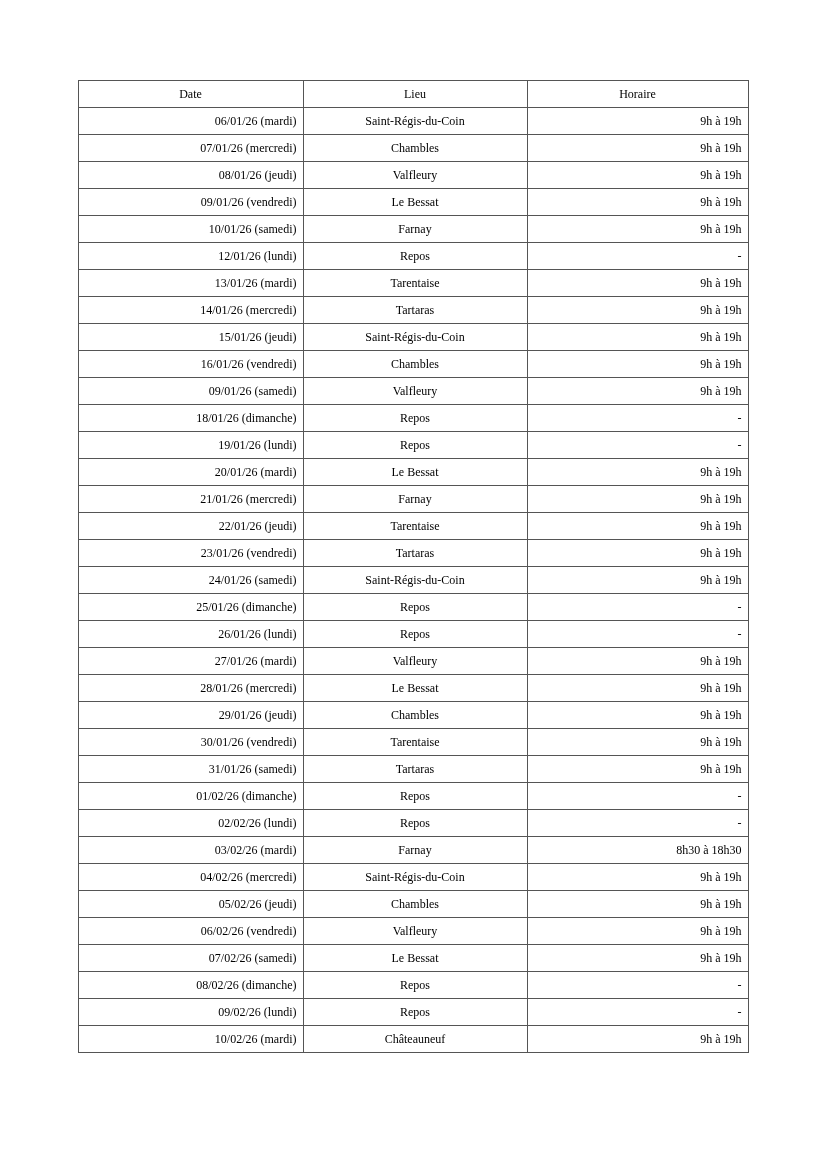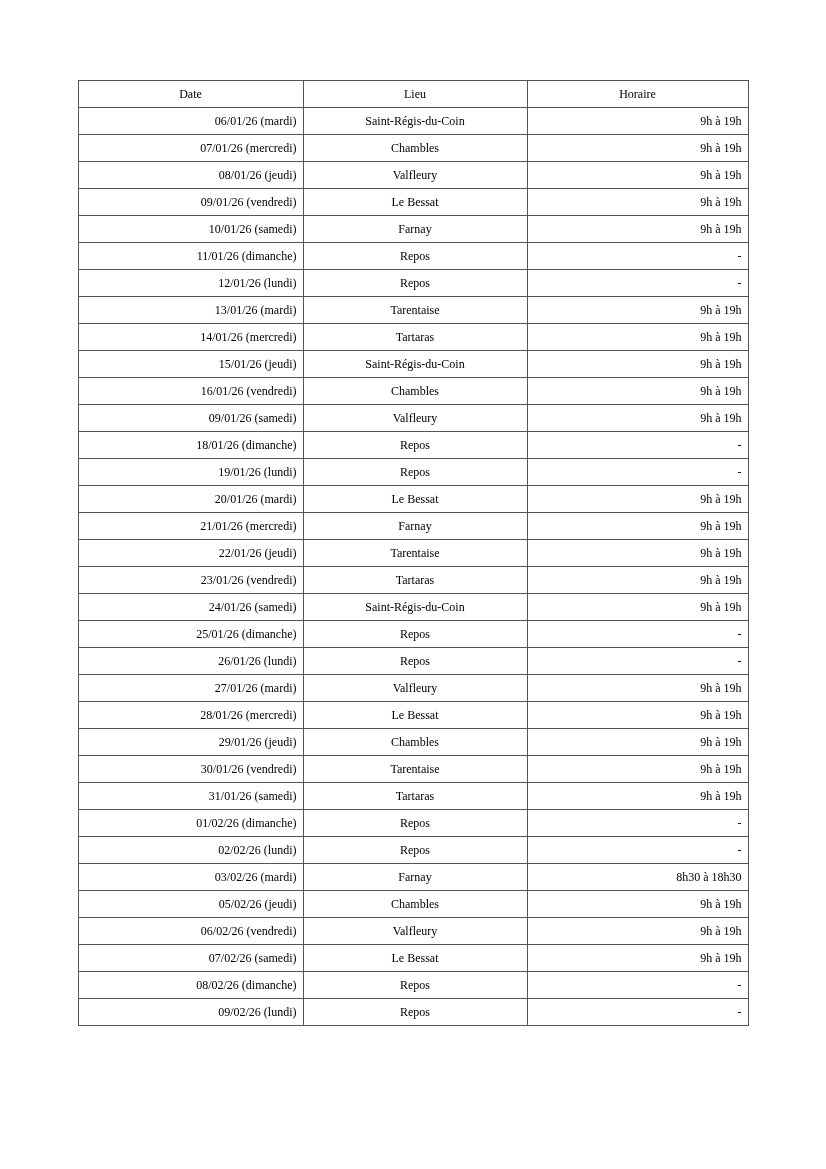--- a/index.html
+++ b/index.html
@@ -85,25 +85,20 @@
           <td class="col-date">09/01/26 (vendredi)</td>
           <td class="col-lieu">Le Bessat</td>
           <td class="col-horaire">9h à 19h</td>
         </tr>
         <tr>
           <td class="col-date">10/01/26 (samedi)</td>
           <td class="col-lieu">Farnay</td>
           <td class="col-horaire">9h à 19h</td>
         </tr>
         <tr>
-          <td class="col-date">11/01/26 (dimanche)</td>
-          <td class="col-lieu">Repos</td>
-          <td class="col-horaire">-</td>
-        </tr>
-        <tr>
           <td class="col-date">12/01/26 (lundi)</td>
           <td class="col-lieu">Repos</td>
           <td class="col-horaire">-</td>
         </tr>
         <tr>
           <td class="col-date">13/01/26 (mardi)</td>
           <td class="col-lieu">Tarentaise</td>
           <td class="col-horaire">9h à 19h</td>
         </tr>
         <tr>
@@ -205,20 +200,25 @@
           <td class="col-date">02/02/26 (lundi)</td>
           <td class="col-lieu">Repos</td>
           <td class="col-horaire">-</td>
         </tr>
         <tr>
           <td class="col-date">03/02/26 (mardi)</td>
           <td class="col-lieu">Farnay</td>
           <td class="col-horaire">8h30 à 18h30</td>
         </tr>
         <tr>
+          <td class="col-date">04/02/26 (mercredi)</td>
+          <td class="col-lieu">Saint-Régis-du-Coin</td>
+          <td class="col-horaire">9h à 19h</td>
+        </tr>
+        <tr>
           <td class="col-date">05/02/26 (jeudi)</td>
           <td class="col-lieu">Chambles</td>
           <td class="col-horaire">9h à 19h</td>
         </tr>
         <tr>
           <td class="col-date">06/02/26 (vendredi)</td>
           <td class="col-lieu">Valfleury</td>
           <td class="col-horaire">9h à 19h</td>
         </tr>
         <tr>
@@ -228,16 +228,21 @@
         </tr>
         <tr>
           <td class="col-date">08/02/26 (dimanche)</td>
           <td class="col-lieu">Repos</td>
           <td class="col-horaire">-</td>
         </tr>
         <tr>
           <td class="col-date">09/02/26 (lundi)</td>
           <td class="col-lieu">Repos</td>
           <td class="col-horaire">-</td>
+        </tr>
+        <tr>
+          <td class="col-date">10/02/26 (mardi)</td>
+          <td class="col-lieu">Châteauneuf</td>
+          <td class="col-horaire">9h à 19h</td>
         </tr>
       </tbody>
   </table>
 </div>
 
 </body></html>

